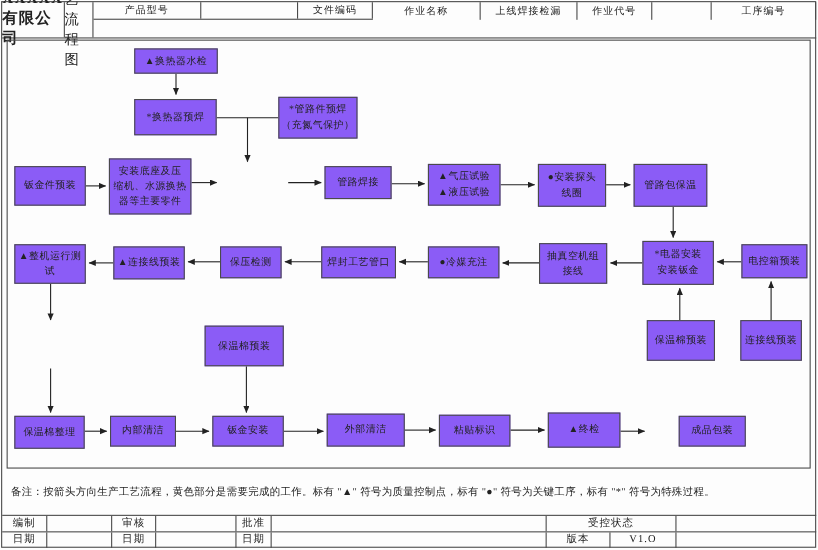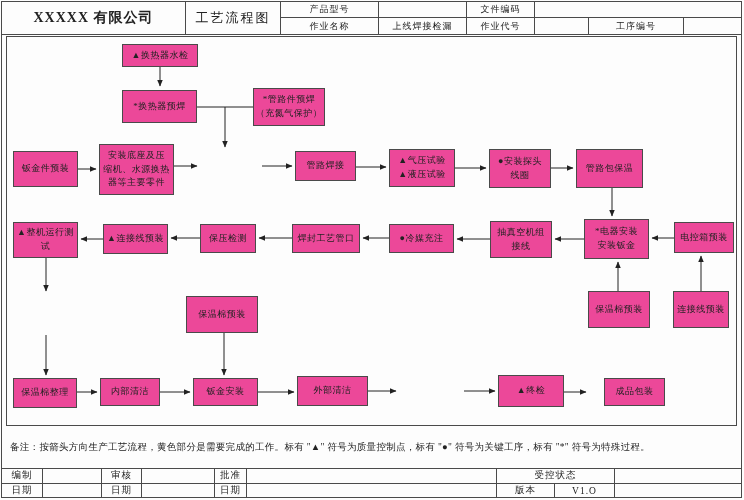--- a/index.html
+++ b/index.html
@@ -13,33 +13,33 @@
     border:1px solid #4a4a4a; pointer-events:none; }
 
   
   .header { position:absolute; left:2px; top:2px; width:740px; height:33px;
     display:flex; border-bottom:1px solid #4a4a4a; }
   .h-company { width:184px; border-right:1px solid #4a4a4a; display:flex;
     align-items:center; justify-content:center; font-size:14px; font-weight:bold;
     letter-spacing:1px; }
   .h-title { width:95px; border-right:1px solid #4a4a4a; display:flex;
     align-items:center; justify-content:center; font-size:13px; letter-spacing:2px; }
-  .h-right { flex:1; display:flex; flex-direction:column; }
+  .h-right { flex:1; display:flex; flex-direction:row; }
   .h-row { display:flex; height:50%; }
   .h-row.first { border-bottom:1px solid #4a4a4a; }
   .h-cell { border-right:1px solid #4a4a4a; display:flex; align-items:center;
     justify-content:center; font-size:9px; letter-spacing:1px; overflow:hidden; }
   .h-cell.last { border-right:none; }
 
   
   .diagram-box { position:absolute; left:6px; top:36px; width:731px; height:390px;
     border:1px solid #4a4a4a; }
   svg.arrows { position:absolute; left:0; top:0; width:744px; height:500px;
     pointer-events:none; }
-  .node { position:absolute; border:1px solid #4a4a4a; background:#ec4899;
+  .node { position:absolute; border:1px solid #4a4a4a; background:#8b5cf6;
     display:flex; align-items:center; justify-content:center; text-align:center;
     font-size:9px; line-height:1.55; white-space:pre-line; letter-spacing:0.5px;
     padding:1px; }
 
   
   .note { position:absolute; left:6px; top:428px; width:732px; height:38px;
     display:flex; align-items:center; font-size:9.5px; letter-spacing:0.3px;
     padding:0 4px; }
 
   
@@ -153,22 +153,23 @@
   <div class="node" style="left:674px;top:222px;width:60px;height:31px">电控箱预装</div>
 
   <div class="node" style="left:186px;top:296px;width:72px;height:37px">保温棉预装</div>
   <div class="node" style="left:588px;top:291px;width:62px;height:37px">保温棉预装</div>
   <div class="node" style="left:673px;top:291px;width:56px;height:37px">连接线预装</div>
 
   <div class="node" style="left:13px;top:378px;width:64px;height:30px">保温棉整理</div>
   <div class="node" style="left:100px;top:378px;width:60px;height:28px">内部清洁</div>
   <div class="node" style="left:193px;top:378px;width:65px;height:28px">钣金安装</div>
   <div class="node" style="left:297px;top:376px;width:71px;height:30px">外部清洁</div>
+  <div class="node" style="left:399px;top:377px;width:65px;height:29px">粘贴标识</div>
   <div class="node" style="left:498px;top:375px;width:66px;height:32px">▲终检</div>
-  <div class="node" style="left:604px;top:378px;width:61px;height:28px">成品包装</div>
+  <div class="node" style="left:617px;top:378px;width:61px;height:28px">成品包装</div>
 
   <div class="note">备注：按箭头方向生产工艺流程，黄色部分是需要完成的工作。标有 "▲" 符号为质量控制点，标有 "●" 符号为关键工序，标有 "*" 符号为特殊过程。</div>
 
   <div class="footer">
     <div class="f-row first">
       <div class="f-cell" style="width:41px">编制</div>
       <div class="f-cell" style="width:59px"></div>
       <div class="f-cell" style="width:40px">审核</div>
       <div class="f-cell" style="width:73px"></div>
       <div class="f-cell" style="width:32px">批准</div>

